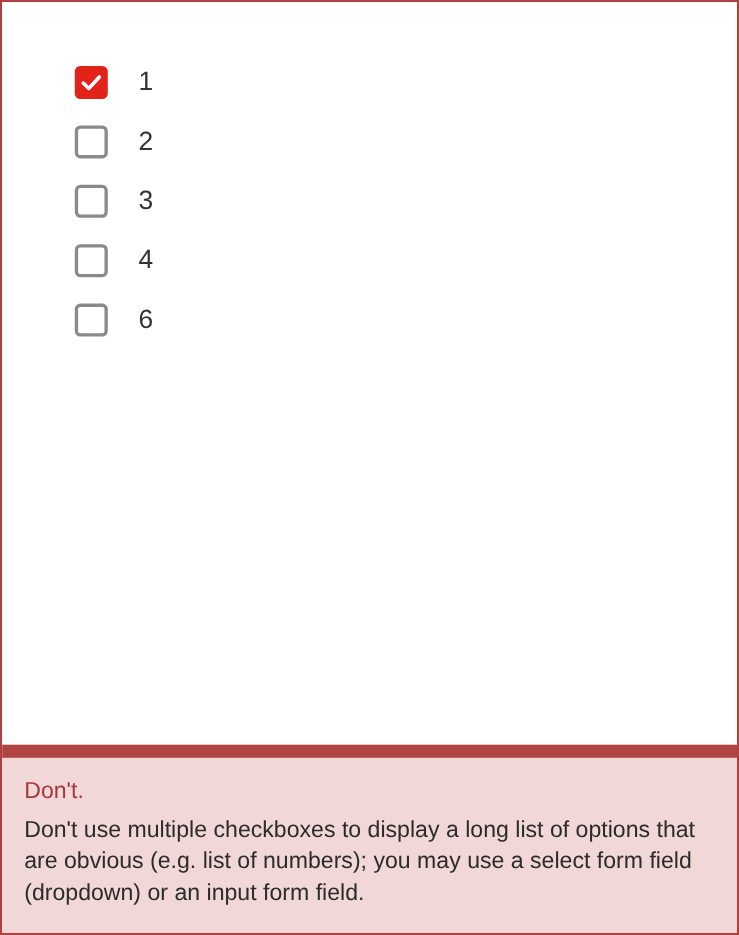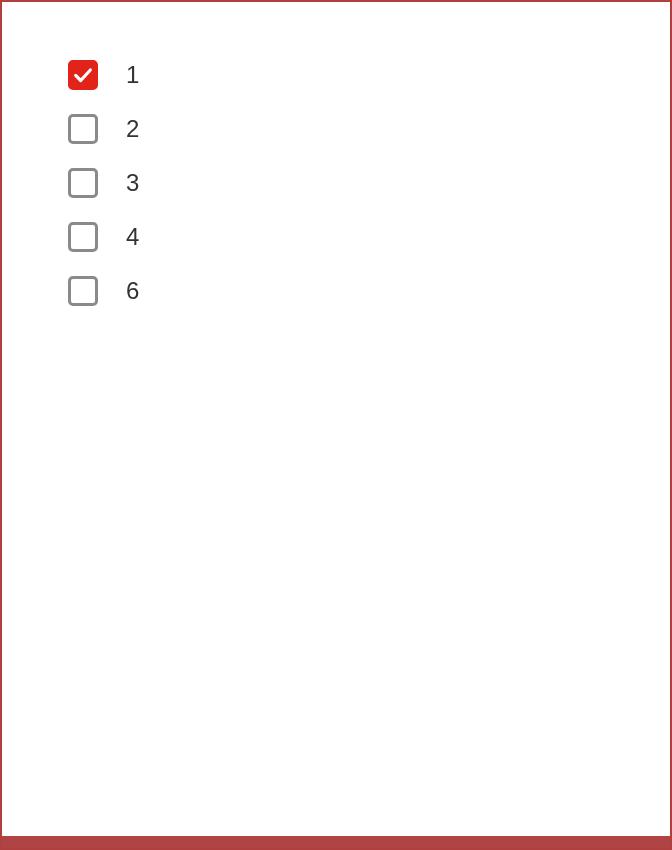--- a/index.html
+++ b/index.html
@@ -116,13 +116,17 @@
     <div class="checkbox-row">
       <div class="checkbox">
         
       </div>
       <span class="checkbox-label">6</span>
     </div>
 
   </div>
 
   <div class="caution-bar"></div>
+  <div class="caution-caption">
+    <div class="caution-title">Don't.</div>
+    <div class="caution-text">Don't use multiple checkboxes to display a long list of options that are obvious (e.g. list of numbers); you may use a select form field (dropdown) or an input form field.</div>
+  </div>
 </div>
 
 </body></html>

